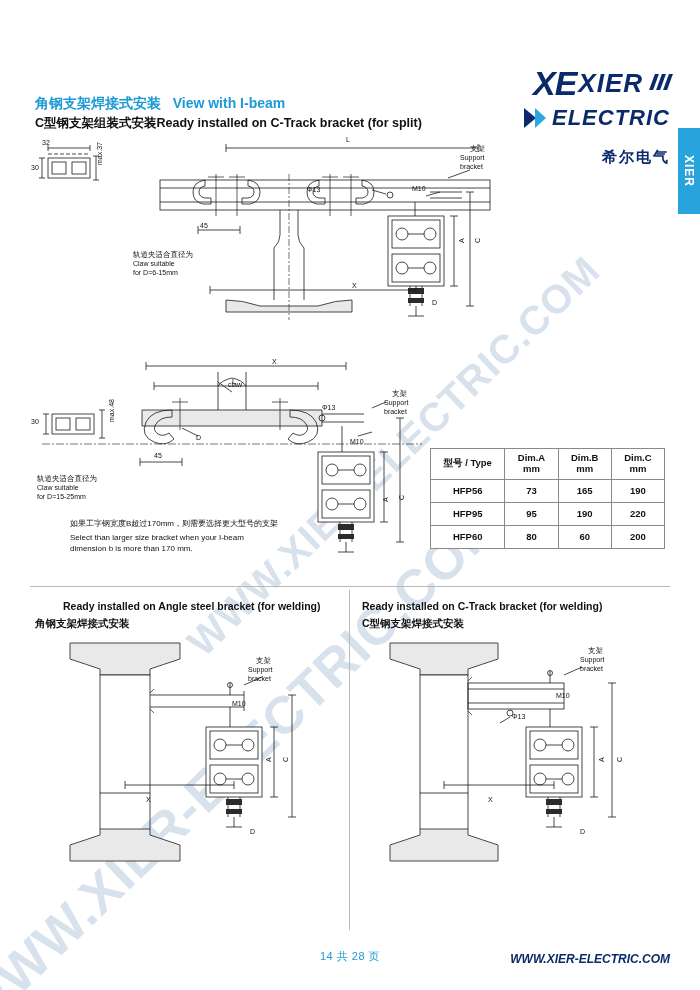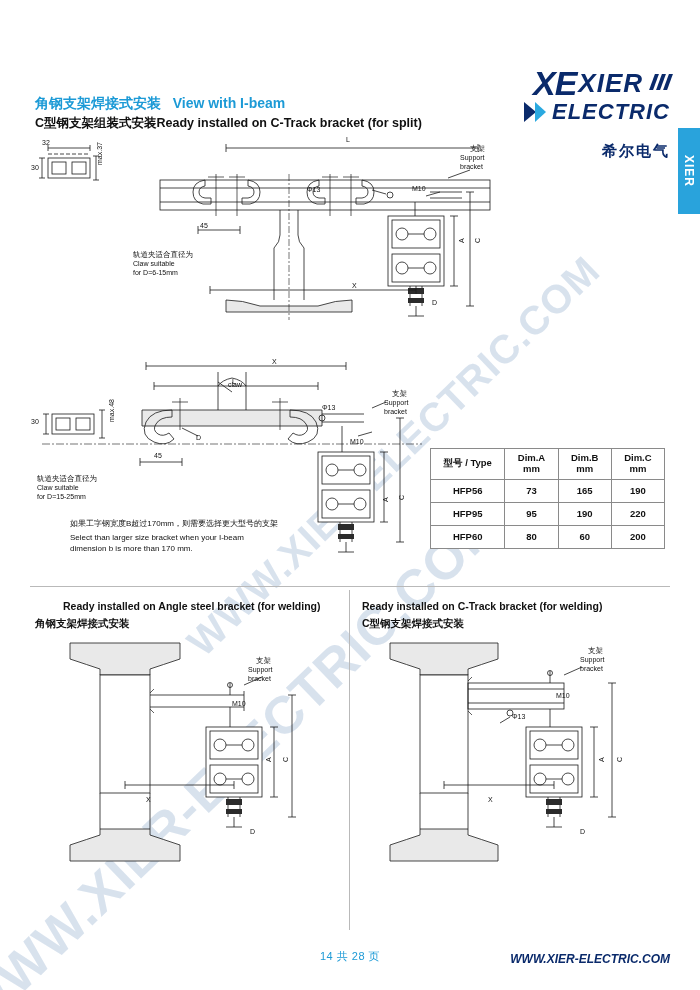--- a/index.html
+++ b/index.html
@@ -38,21 +38,21 @@
   }
   .logo-xier {
     font-size:26px; font-weight:bold; font-style:italic; color:#0a2a6b;
     letter-spacing:1px; line-height:1; margin-left:2px;
   }
   .logo-slashes { display:inline-block; margin-left:6px; line-height:1; }
   .logo-slashes span {
     display:inline-block; width:4px; height:16px; background:#0a2a6b;
     transform:skewX(-20deg); margin-left:3px;
   }
-  .logo-elec-row { display:flex; align-items:center; justify-content:flex-end; margin-top:1px; }
+  .logo-elec-row { display:flex; align-items:center; justify-content:flex-end; margin-top:7px; }
   .logo-mark {
     width:22px; height:20px; margin-right:6px; position:relative;
   }
   .logo-mark:before {
     content:""; position:absolute; left:0; top:0;
     border-left:12px solid #0a2a6b; border-top:10px solid transparent; border-bottom:10px solid transparent;
   }
   .logo-mark:after {
     content:""; position:absolute; left:11px; top:0;
     border-left:11px solid #2aa9e0; border-top:10px solid transparent; border-bottom:10px solid transparent;

